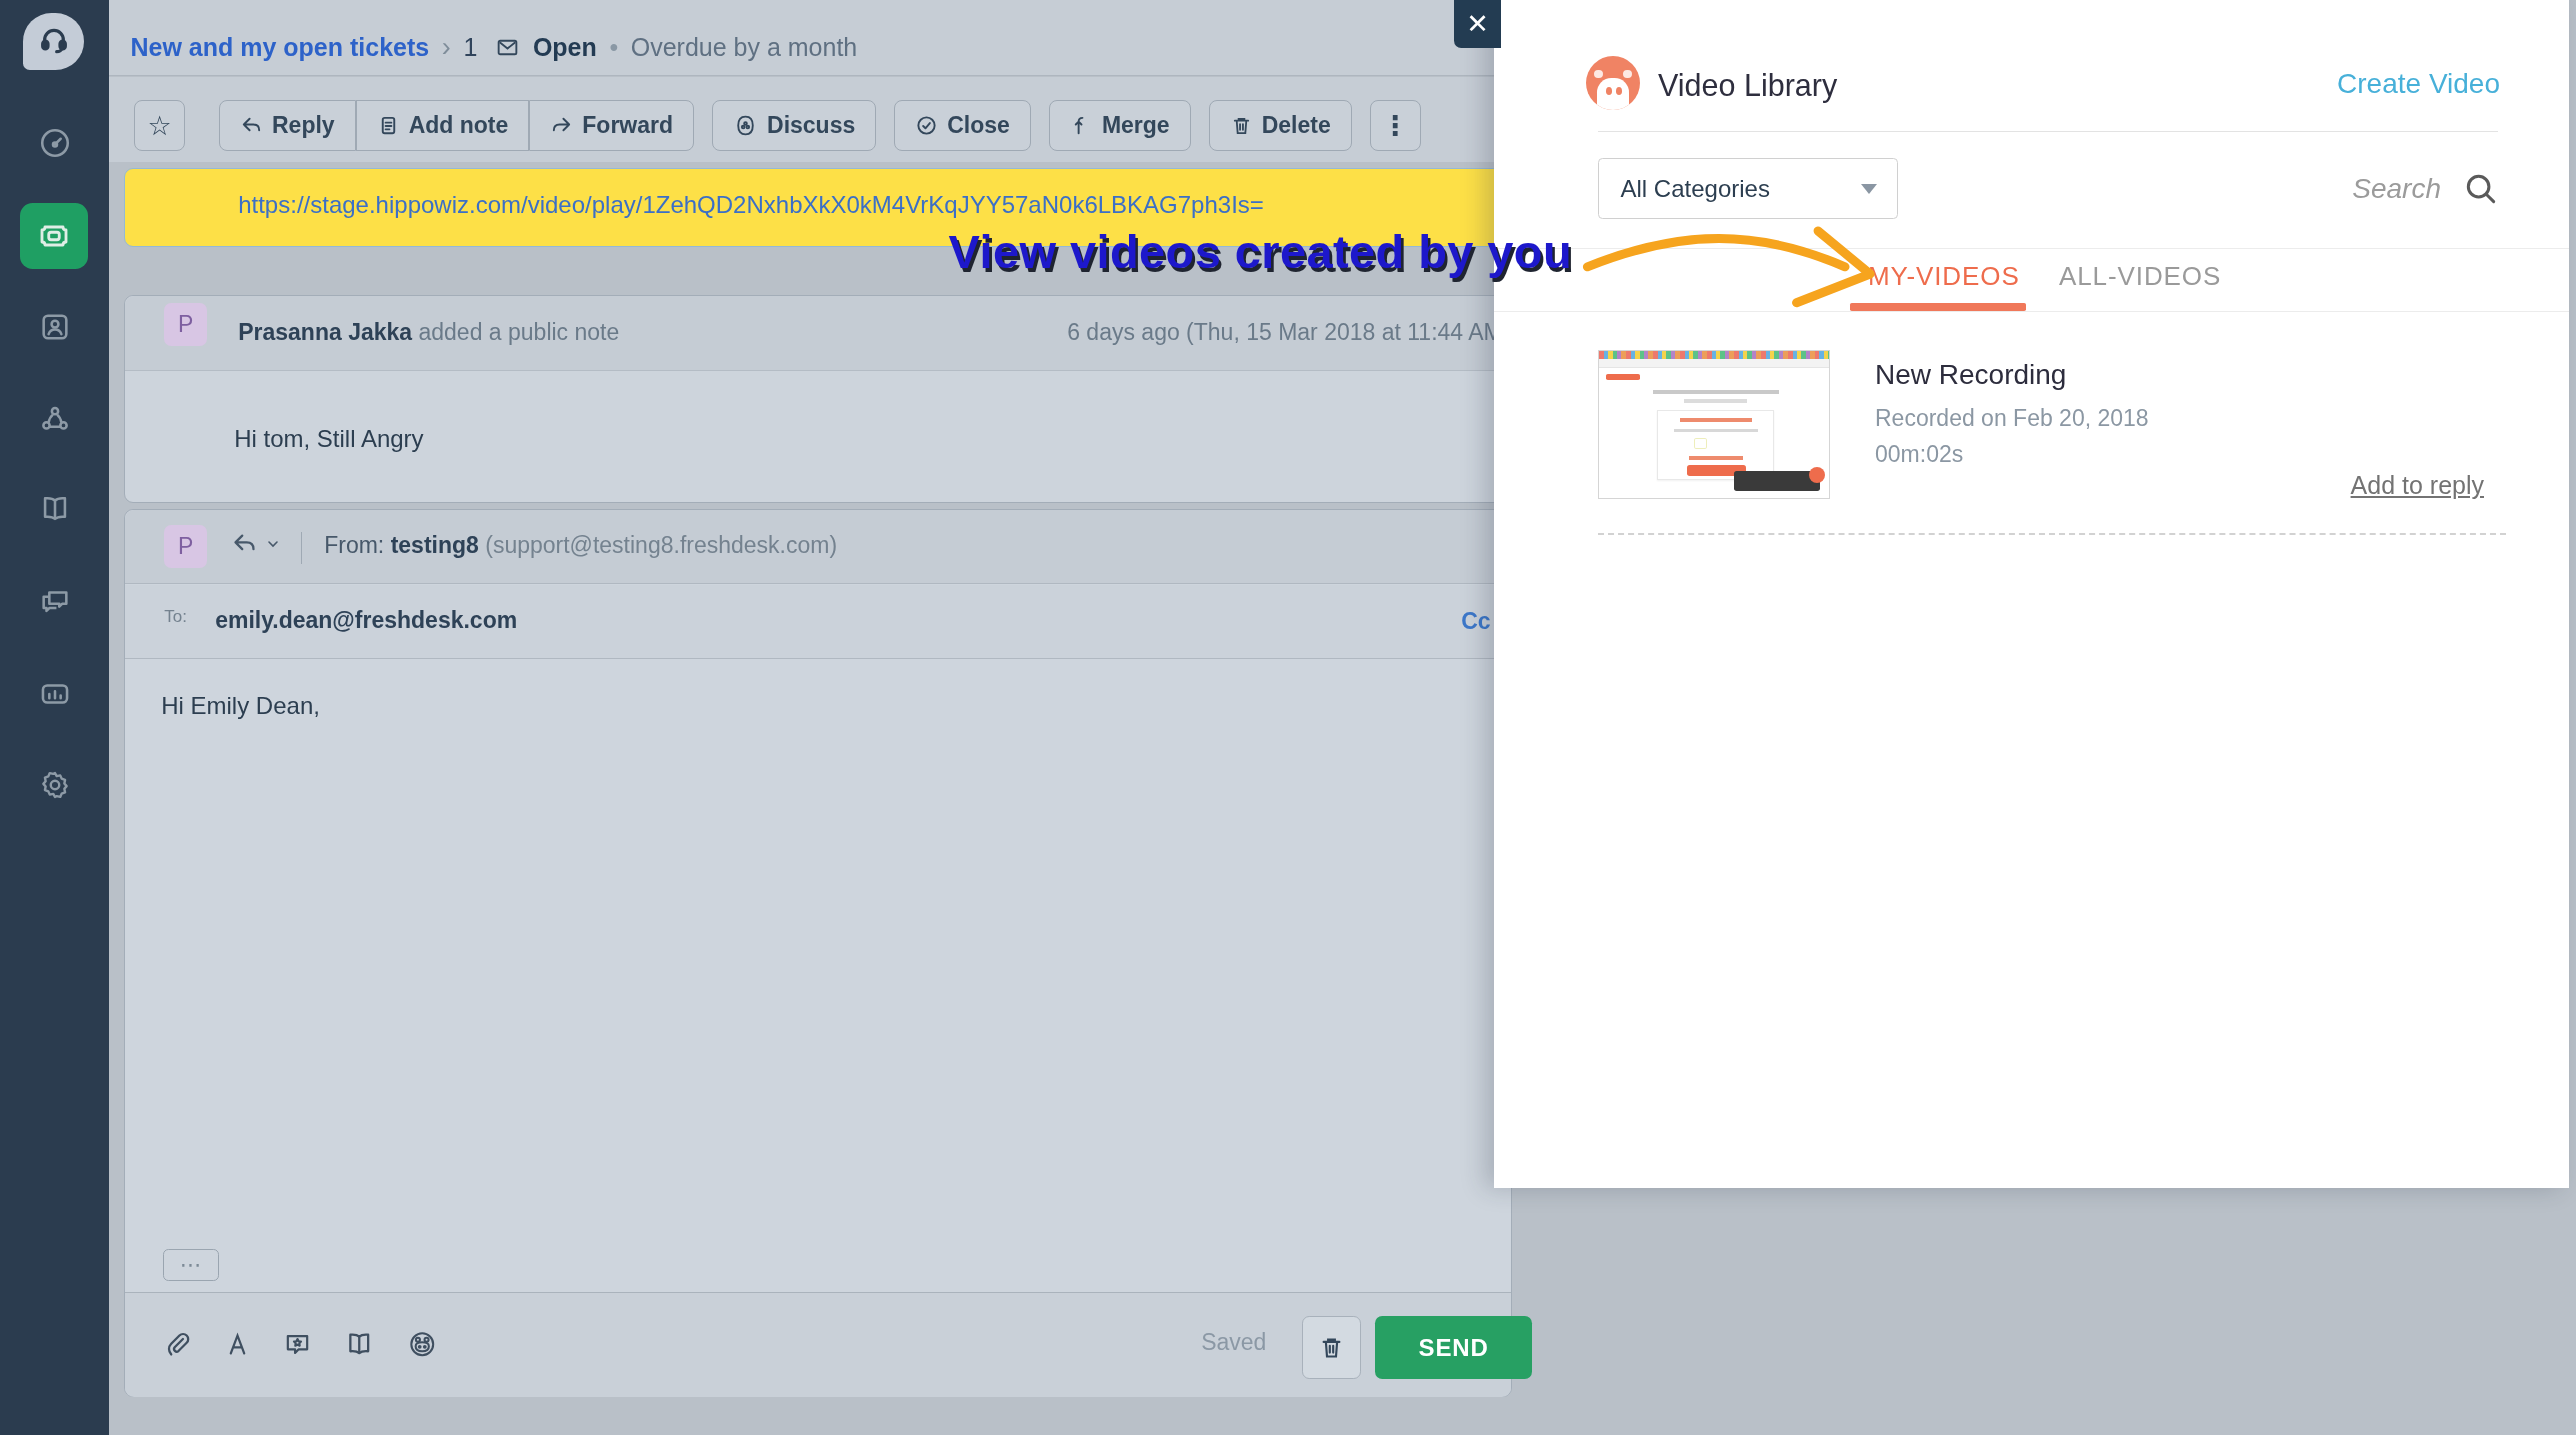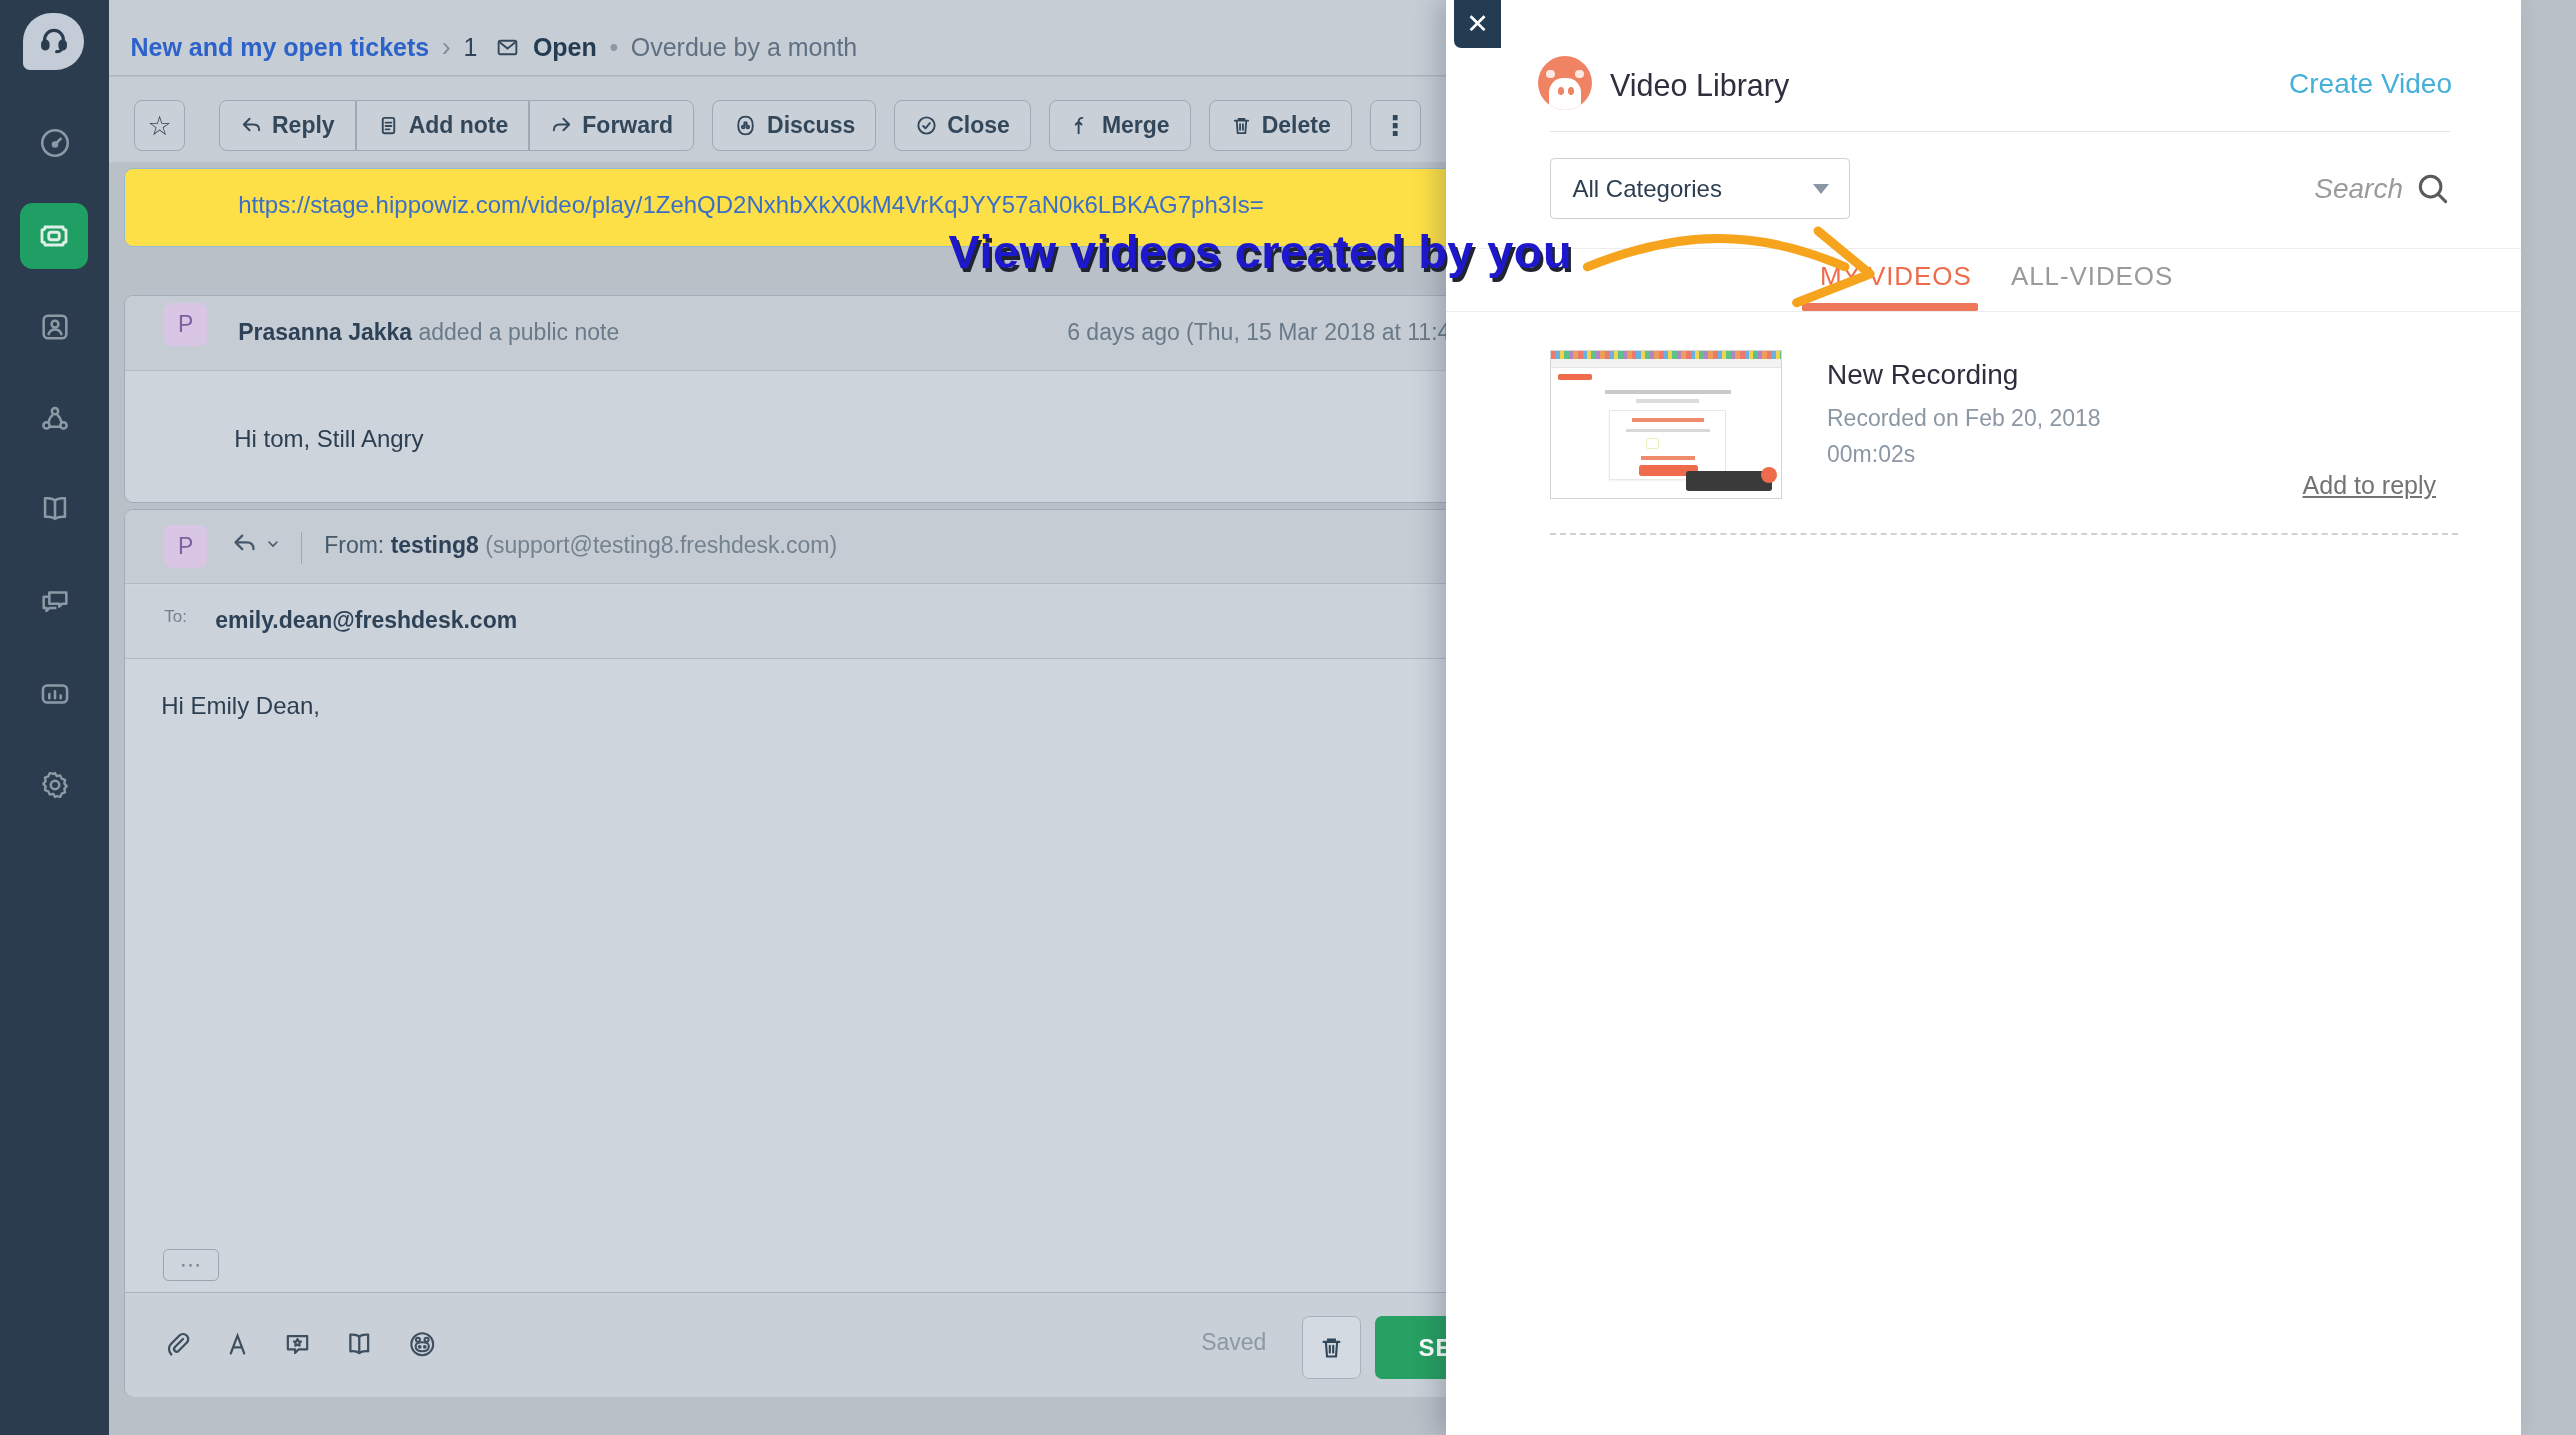--- a/index.html
+++ b/index.html
@@ -79,37 +79,37 @@
   .trashbtn { position:absolute; left:1177px; top:23px; width:59px; height:63px; background:#d3dae1; border:1.8px solid #a8b1bb; border-radius:7.2px;
               display:flex; align-items:center; justify-content:center; }
   .sendbtn { position:absolute; left:1250px; top:23px; width:157px; height:63px; background:#27a063; border-radius:7.2px;
              display:flex; align-items:center; justify-content:center; color:#fff; font-size:24px; font-weight:bold; letter-spacing:0.9px; }
 
   
   .overlay-close { position:absolute; left:1454px; top:0; width:47px; height:48px; background:#233c52; z-index:12;
                    display:flex; align-items:center; justify-content:center; color:#fff; font-size:27px; border-radius:0 0 0 7.2px; }
 
   
-  .panel { position:absolute; left:1446px; top:0; width:1075px; height:1435px; background:#ffffff; z-index:10;
+  .panel { position:absolute; left:1494px; top:0; width:1075px; height:1188px; background:#ffffff; z-index:10;
            box-shadow:-9px 0 23px rgba(30,40,60,.22); }
   .hippo { position:absolute; left:92px; top:56px; width:54px; height:54px; background:#f08364; border-radius:50%; overflow:hidden; }
   .hippo .ear { position:absolute; top:11.7px; width:12.6px; height:12.6px; background:#fde9e3; border:2.7px solid #f08364; border-radius:50%; }
   .hippo .ear.l { left:6.3px; } .hippo .ear.r { right:6.3px; }
   .hippo .snout { position:absolute; left:10.8px; top:21.5px; width:32px; height:36px; background:#fff; border-radius:14.4px 14.4px 9px 9px; }
   .hippo .n { position:absolute; top:30.5px; width:6.3px; height:8px; background:#f08364; border-radius:50%; }
   .hippo .n.l { left:20px; } .hippo .n.r { left:30px; }
   .panel-title { position:absolute; left:164px; top:68px; font-size:30.5px; color:#2e2e3e; }
   .create-video { position:absolute; right:69px; top:68px; font-size:28px; color:#47b0d9; }
   .panel-div { position:absolute; left:104px; top:131px; width:900px; height:0; border-top:1.8px solid #e3e3e3; }
 
   .cat-box { position:absolute; left:104px; top:158px; width:300px; height:61px; background:#fff; border:1.8px solid #d0d0d0; border-radius:4.5px; }
   .cat-box .val { position:absolute; left:21.5px; top:16px; font-size:24px; color:#2c3e50; }
   .cat-box .caret { position:absolute; right:20px; top:25px; width:0; height:0;
                     border-left:8px solid transparent; border-right:8px solid transparent; border-top:10px solid #8a96a3; }
-  .searchbox { position:absolute; right:69px; top:170px; display:flex; align-items:center; gap:11px; }
+  .searchbox { position:absolute; right:69px; top:170px; display:flex; align-items:center; gap:21px; }
   .searchbox .ph { font-size:28px; font-style:italic; color:#9b9b9b; }
 
   .tabline-top { position:absolute; left:0; top:248px; width:1075px; border-top:1.8px solid #ececec; }
   .tabline-bot { position:absolute; left:0; top:311px; width:1075px; border-top:1.8px solid #ececec; }
   .tab { position:absolute; top:261px; font-size:26px; letter-spacing:0.9px; }
   .tab.my  { left:374px; color:#ee6c4c; }
   .tab.all { left:565px; color:#9a9a9a; }
   .tab-underline { position:absolute; left:356px; top:303px; width:176px; height:8px; background:#f0785a; border-radius:1.8px; }
 
   

